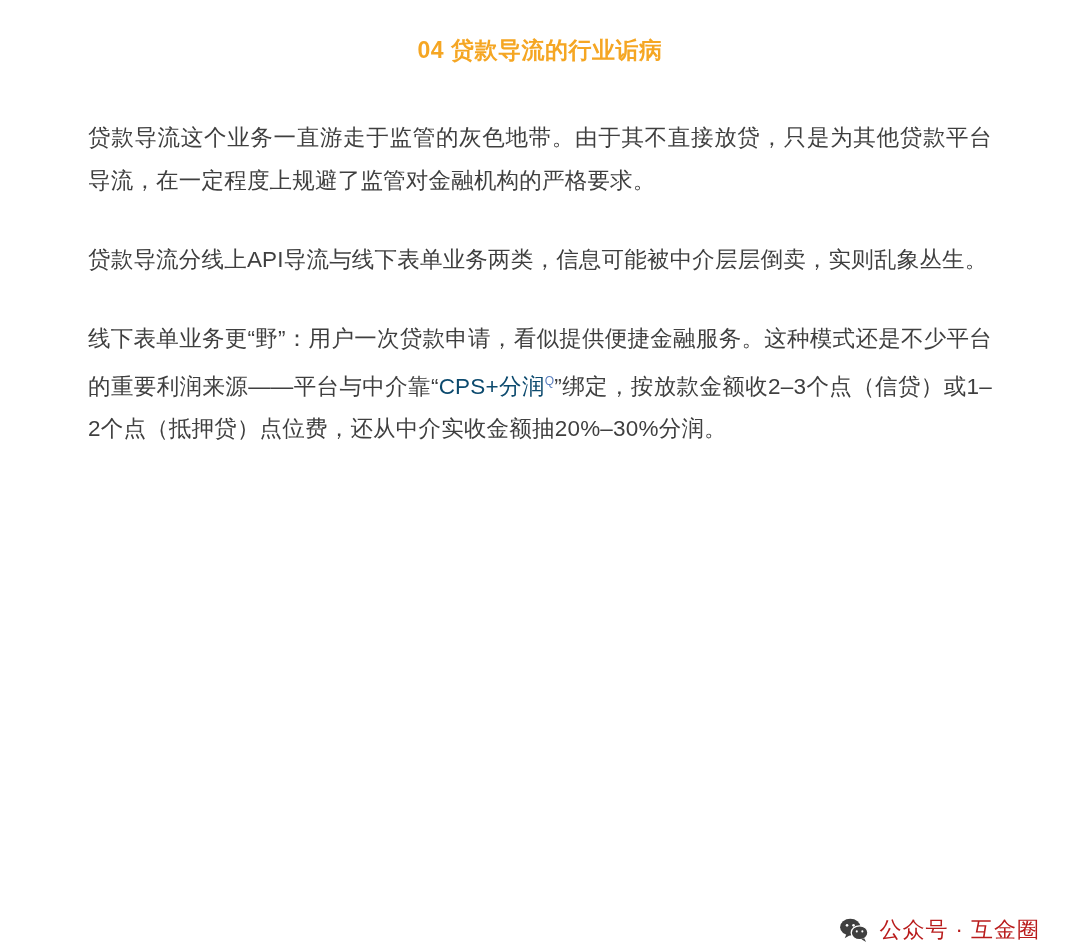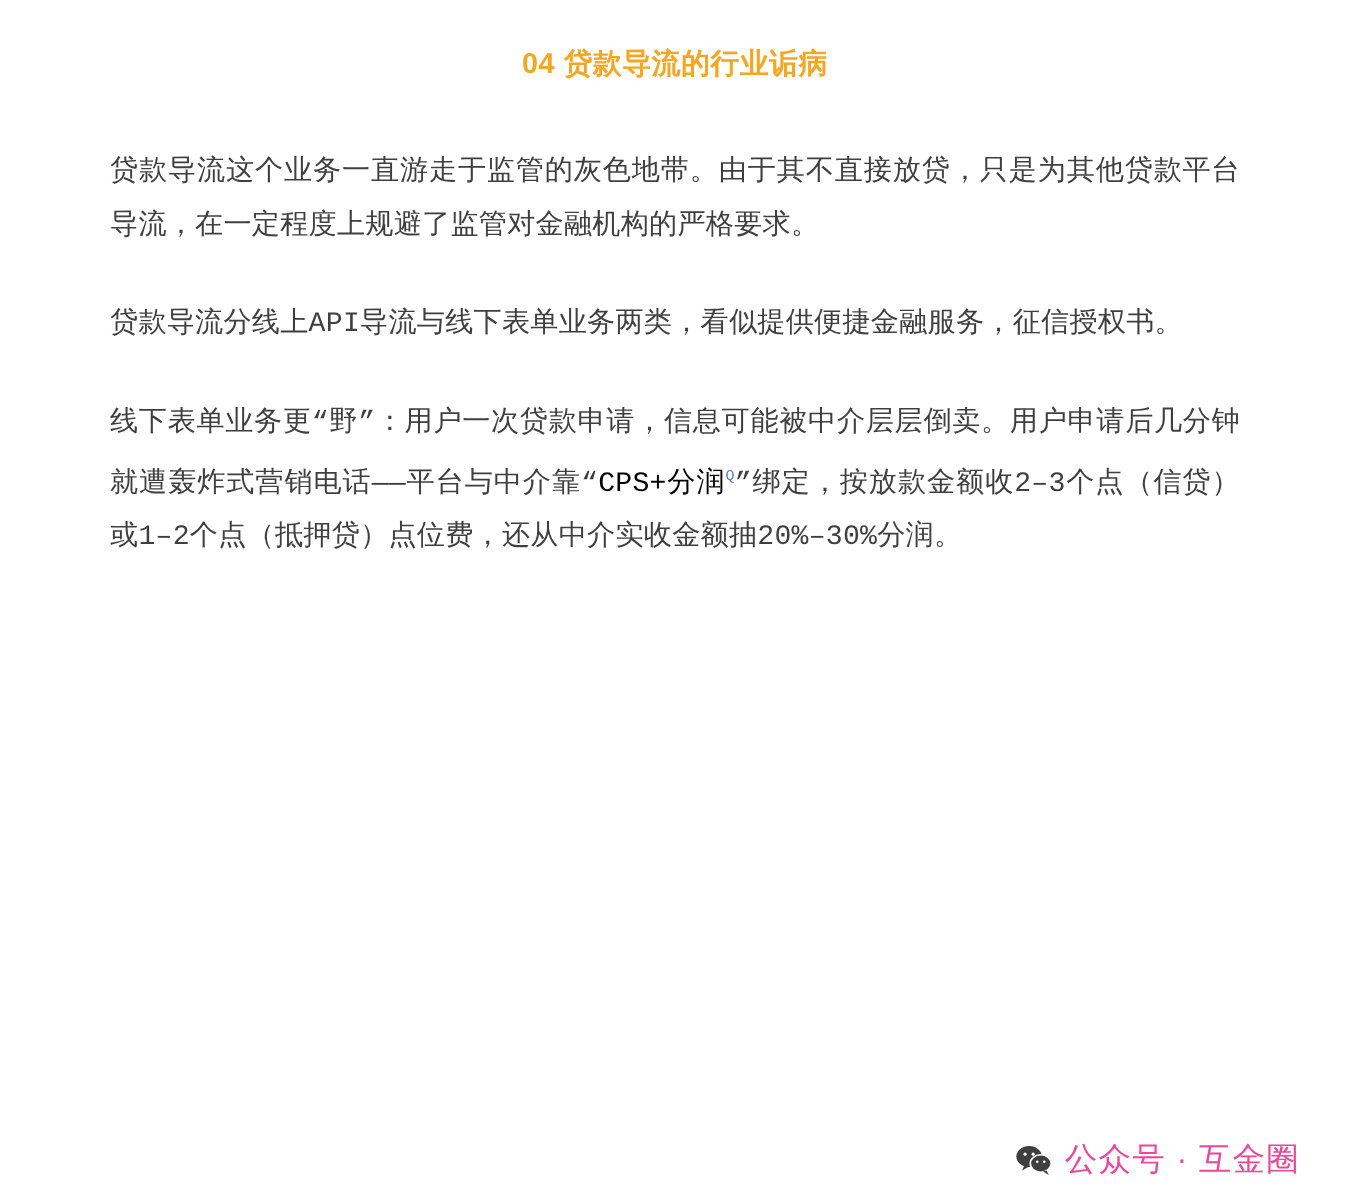--- a/index.html
+++ b/index.html
@@ -33,27 +33,26 @@
   .body-wrap {
     padding: 28px 88px 0 88px;
   }
   p.para {
     font-size: 22.5px;
     line-height: 43px;
     color: #3f3f3f;
     margin: 0 0 36px 0;
     text-align: justify;
     letter-spacing: 0.2px;
-    font-family: Liberation Mono, monospace;
   }
   p.para:last-child {
     margin-bottom: 0;
   }
   .link {
-    color: #000000;
+    color: #0c4a6e;
   }
   .link-mark {
     font-size: 12px;
     vertical-align: super;
     color: #5b7fbf;
   }
   .para.last {
     position: relative;
   }
   .para.last .u1,
@@ -72,40 +71,40 @@
     font-size: 22px;
   }
   .wechat-icon {
     width: 30px;
     height: 26px;
     position: relative;
     display: inline-block;
   }
   .wechat-icon svg { display: block; }
   .footer-text {
-    font-size: 26px;
-    color: #ec4899;
+    font-size: 22px;
+    color: #b91c1c;
     letter-spacing: 1px;
   }
 </style>
 </head>
 <body>
 
 <div class="page">
 
   <h1 class="article-title" style="color: rgb(245, 166, 35);">04 贷款导流的行业诟病</h1>
 
   <div class="body-wrap">
 
     <p class="para">贷款导流这个业务一直游走于监管的灰色地带。由于其不直接放贷，只是为其他贷款平台导流，在一定程度上规避了监管对金融机构的严格要求。</p>
 
-    <p class="para">贷款导流分线上API导流与线下表单业务两类，看似提供便捷金融服务，征信授权书。</p>
+    <p class="para">贷款导流分线上API导流与线下表单业务两类，信息可能被中介层层倒卖，实则乱象丛生。</p>
 
 
-    <p class="para"><span>线下表单业务更“野”：用户一次贷款申请，信息可能被中介层层倒卖。用户申请后几分钟就遭轰炸式营销电话——平台与中介靠“</span><span class="link">CPS+分润</span><span class="link-mark">Q</span><span>”绑定，按放款金额收2–3个点（信贷）或1–2个点（抵押贷）点位费，还从中介实收金额抽20%–30%分润。</span></p>
+    <p class="para"><span>线下表单业务更“野”：用户一次贷款申请，看似提供便捷金融服务。这种模式还是不少平台的重要利润来源——平台与中介靠“</span><span class="link">CPS+分润</span><span class="link-mark">Q</span><span>”绑定，按放款金额收2–3个点（信贷）或1–2个点（抵押贷）点位费，还从中介实收金额抽20%–30%分润。</span></p>
 
 
 
   </div>
 
   <div class="footer">
     <span class="wechat-icon">
       <svg viewBox="0 0 32 28" width="30" height="26" aria-hidden="true">
         <ellipse cx="12" cy="11" rx="11" ry="9" fill="#3f3f3f"></ellipse>
         <polygon points="8,18 6,23 12,19.5" fill="#3f3f3f"></polygon>

